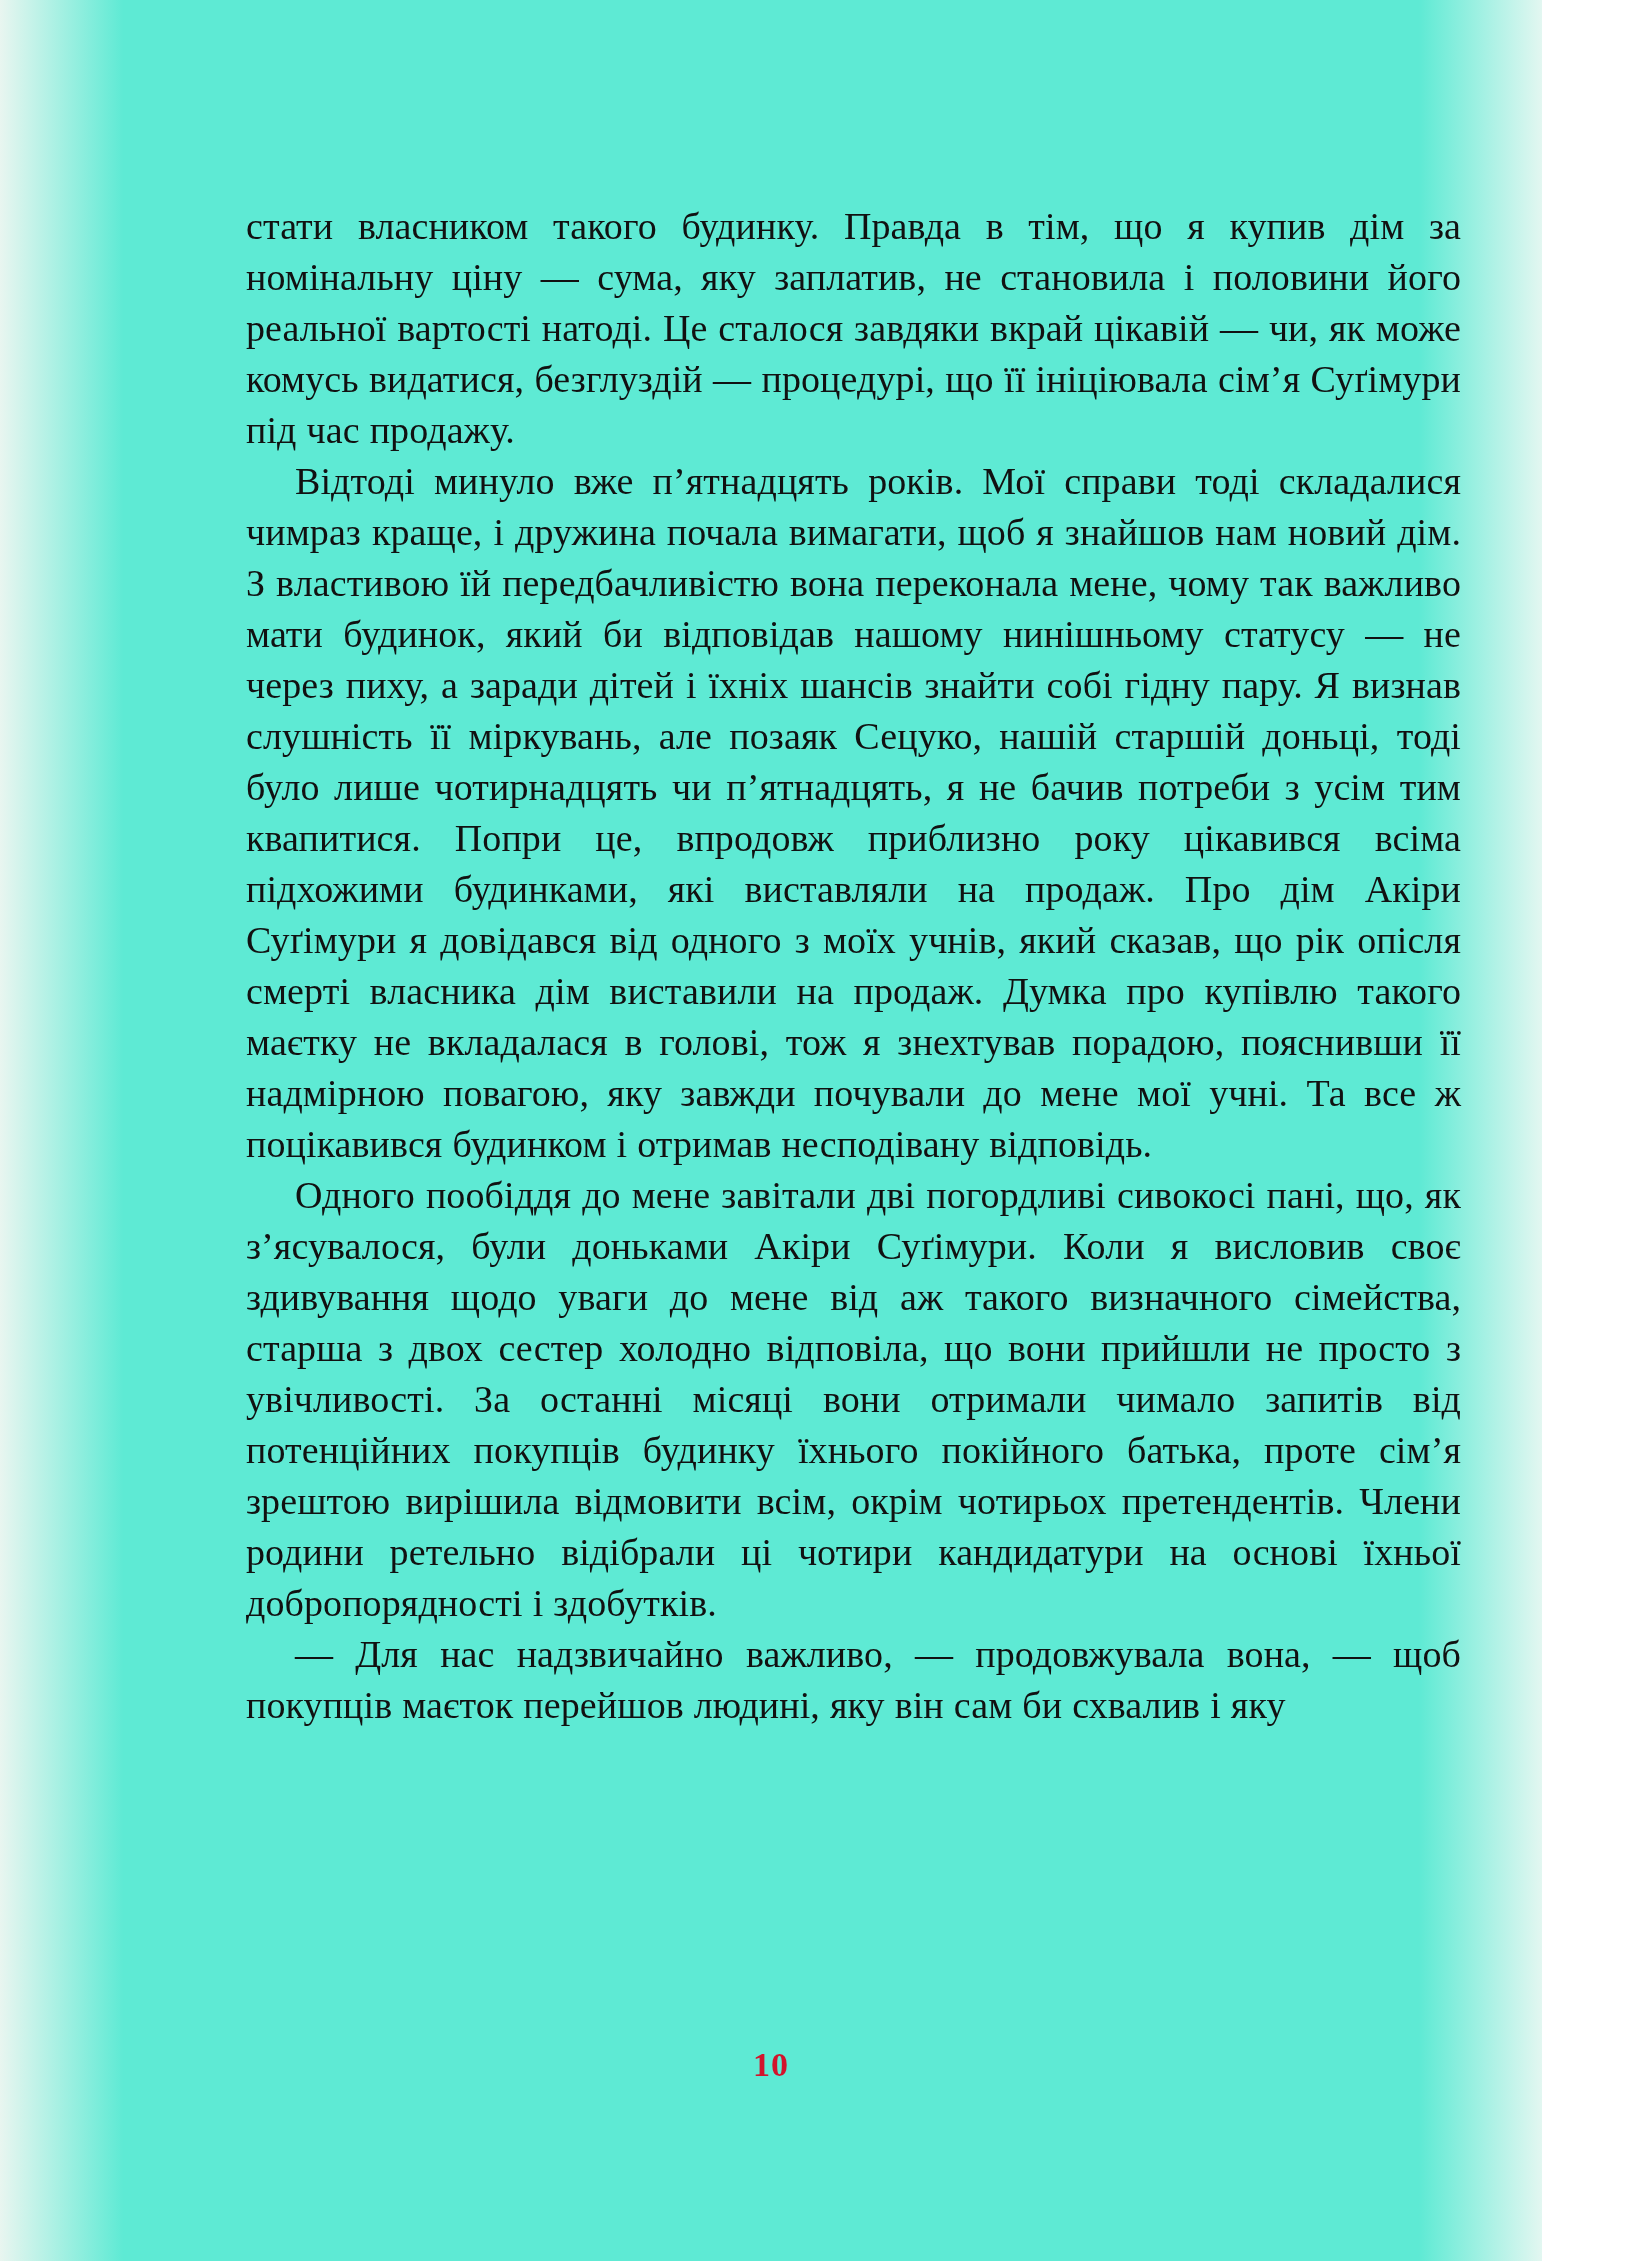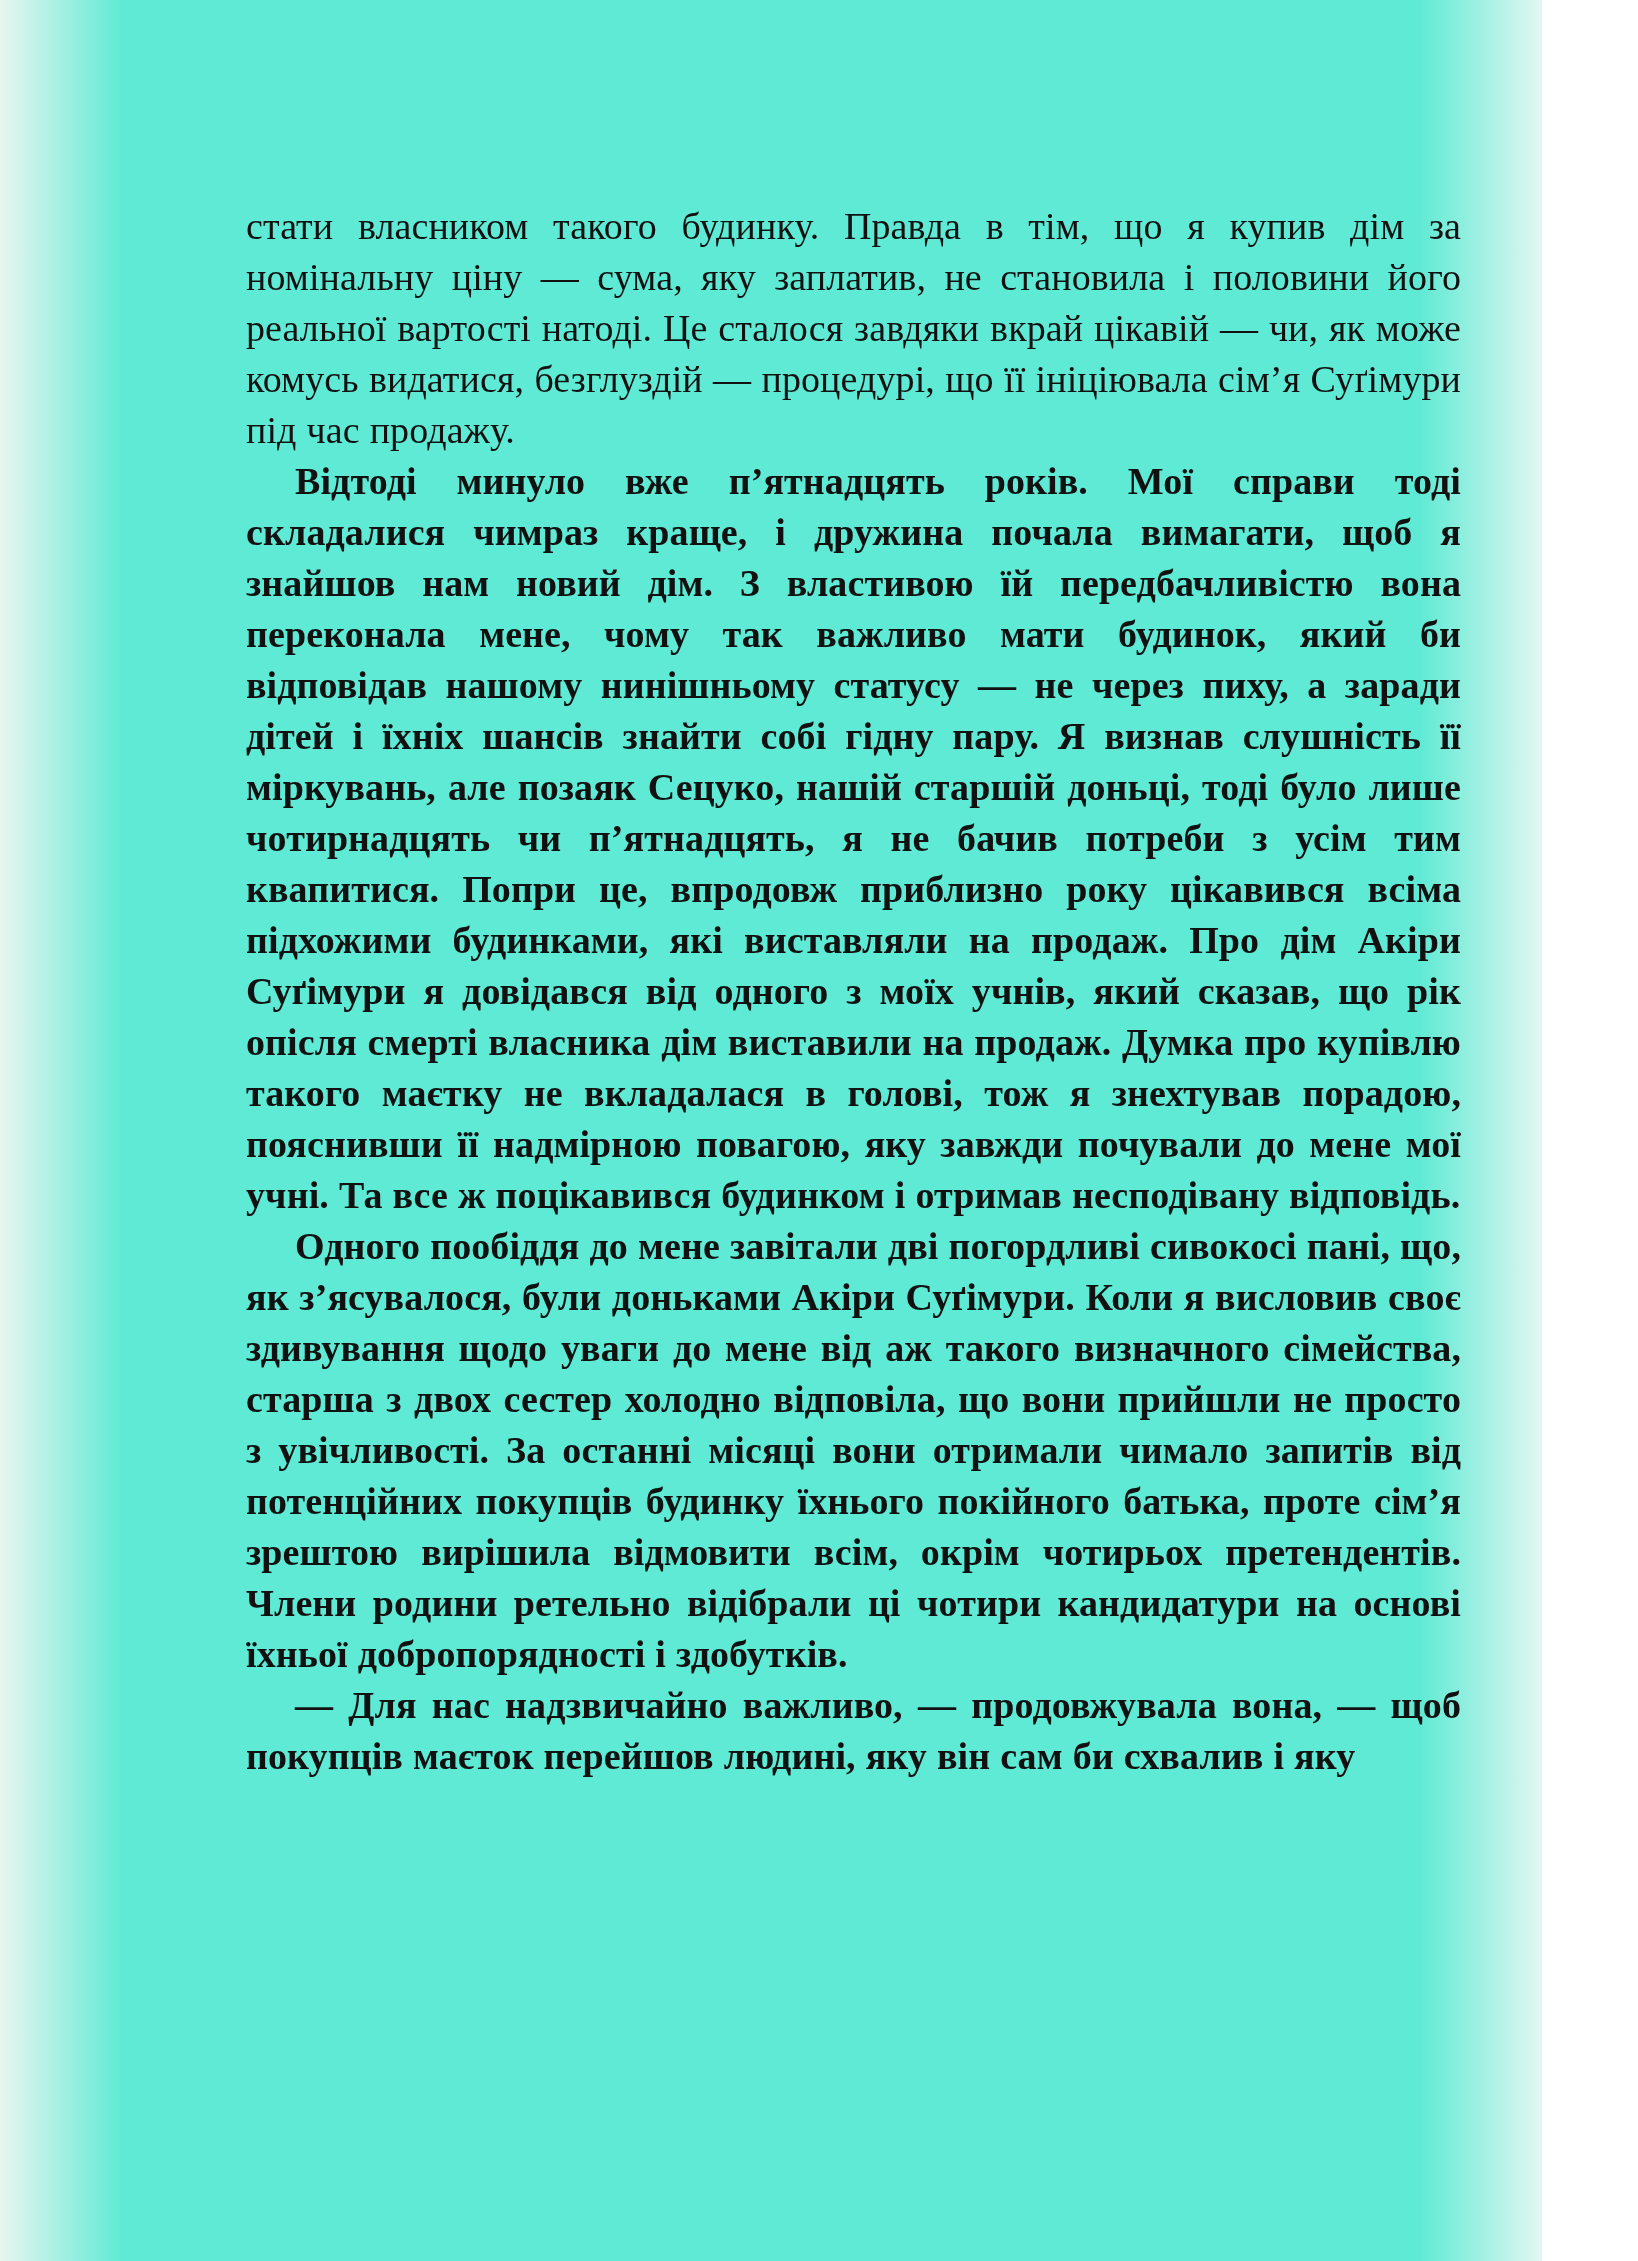--- a/index.html
+++ b/index.html
@@ -45,21 +45,20 @@
     line-height: 51px;
     color: #111111;
     letter-spacing: 0.1px;
     word-spacing: 0.4px;
     hyphens: manual;
     -webkit-hyphens: manual;
   }
 
   p.para + p.para {
     text-indent: 49px;
-    font-weight: bold;
   }
 
   p.para:last-of-type {
     text-indent: 49px;
   }
 
   .page-number {
     position: absolute;
     left: 0;
     right: 0;
@@ -77,15 +76,16 @@
 
 <div class="page">
 
   <div class="text-block">
     <p class="para">стати власником такого будинку. Правда в тім, що я купив дім за номінальну ціну — сума, яку заплатив, не становила і половини його реальної вартості натоді. Це сталося завдяки вкрай цікавій — чи, як може комусь видатися, безглуздій — процедурі, що її ініціювала сім’я Суґімури під час продажу.</p>
     <p class="para">Відтоді минуло вже п’ятнадцять років. Мої справи тоді складалися чимраз краще, і дружина почала вимагати, щоб я знайшов нам новий дім. З властивою їй передбачливістю вона переконала мене, чому так важливо мати будинок, який би відповідав нашому нинішньому статусу — не через пиху, а заради дітей і їхніх шансів знайти собі гідну пару. Я визнав слушність її міркувань, але позаяк Сецуко, нашій старшій доньці, тоді було лише чотирнадцять чи п’ятнадцять, я не бачив потреби з усім тим квапитися. Попри це, впродовж приблизно року цікавився всіма підхожими будинками, які виставляли на продаж. Про дім Акіри Суґімури я довідався від одного з моїх учнів, який сказав, що рік опісля смерті власника дім виставили на продаж. Думка про купівлю такого маєтку не вкладалася в голові, тож я знехтував порадою, пояснивши її надмірною повагою, яку завжди почували до мене мої учні. Та все ж поцікавився будинком і отримав несподівану відповідь.</p>
     <p class="para">Одного пообіддя до мене завітали дві погордливі сивокосі пані, що, як з’ясувалося, були доньками Акіри Суґімури. Коли я висловив своє здивування щодо уваги до мене від аж такого визначного сімейства, старша з двох сестер холодно відповіла, що вони прийшли не просто з увічливості. За останні місяці вони отримали чимало запитів від потенційних покупців будинку їхнього покійного батька, проте сім’я зрештою вирішила відмовити всім, окрім чотирьох претендентів. Члени родини ретельно відібрали ці чотири кандидатури на основі їхньої добропорядності і здобутків.</p>
     <p class="para">— Для нас надзвичайно важливо, — продовжувала вона, — щоб покупців маєток перейшов людині, яку він сам би схвалив і яку</p>
   </div>
 
+  <div class="page-number">10</div>
 
 </div>
 
 
 </body></html>

